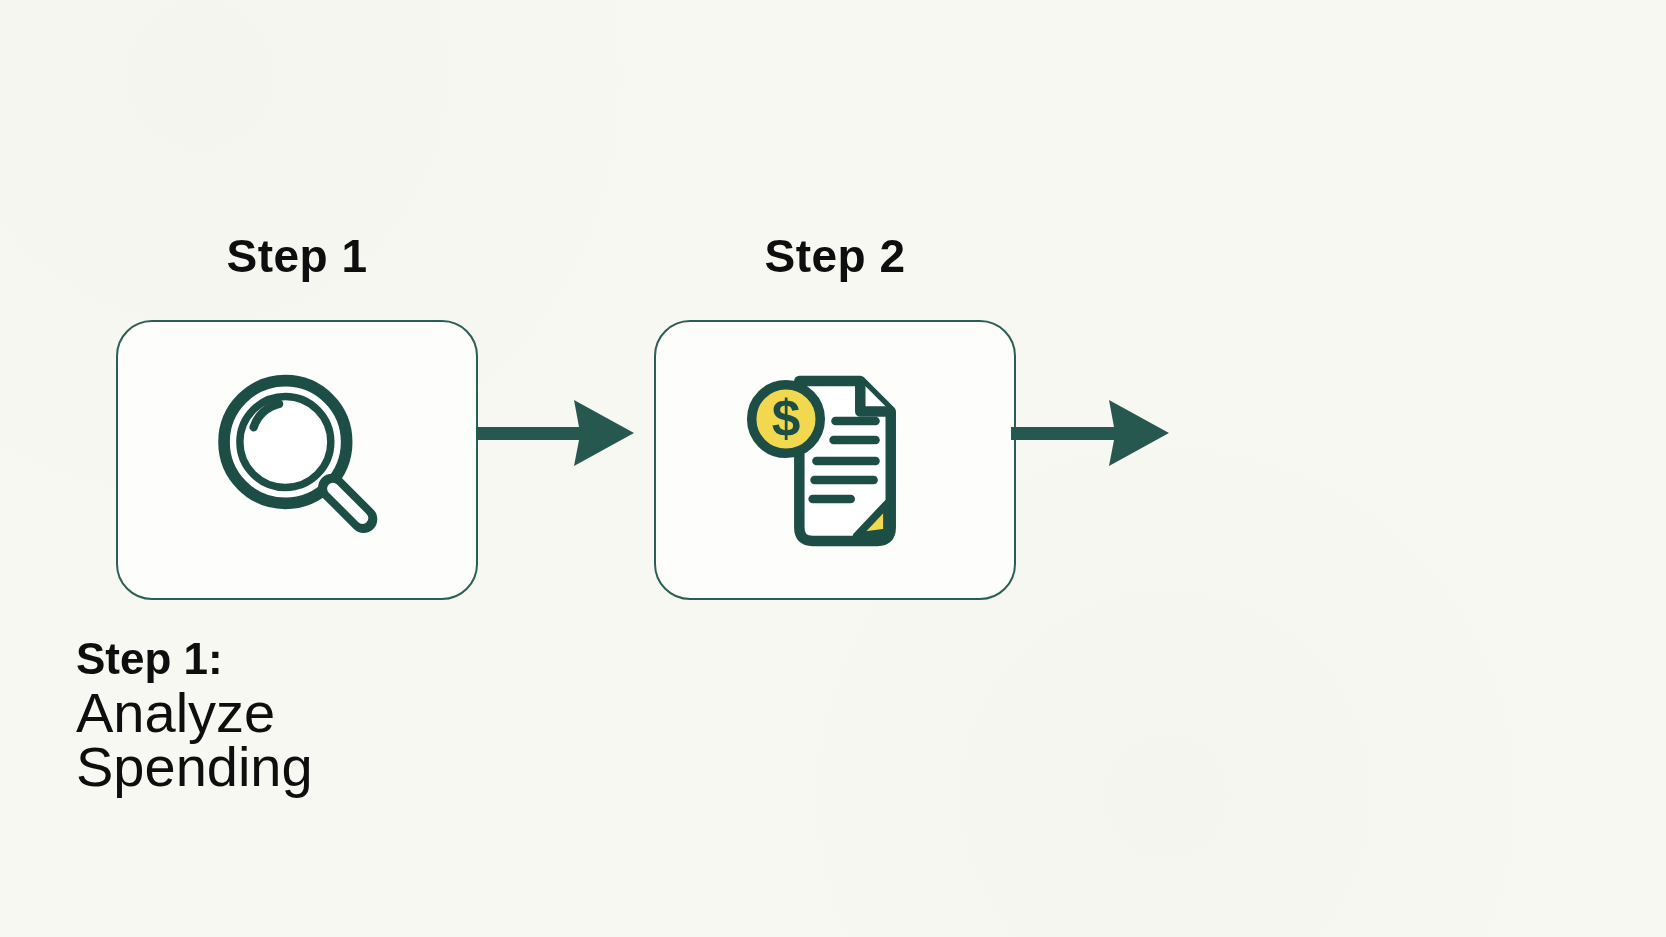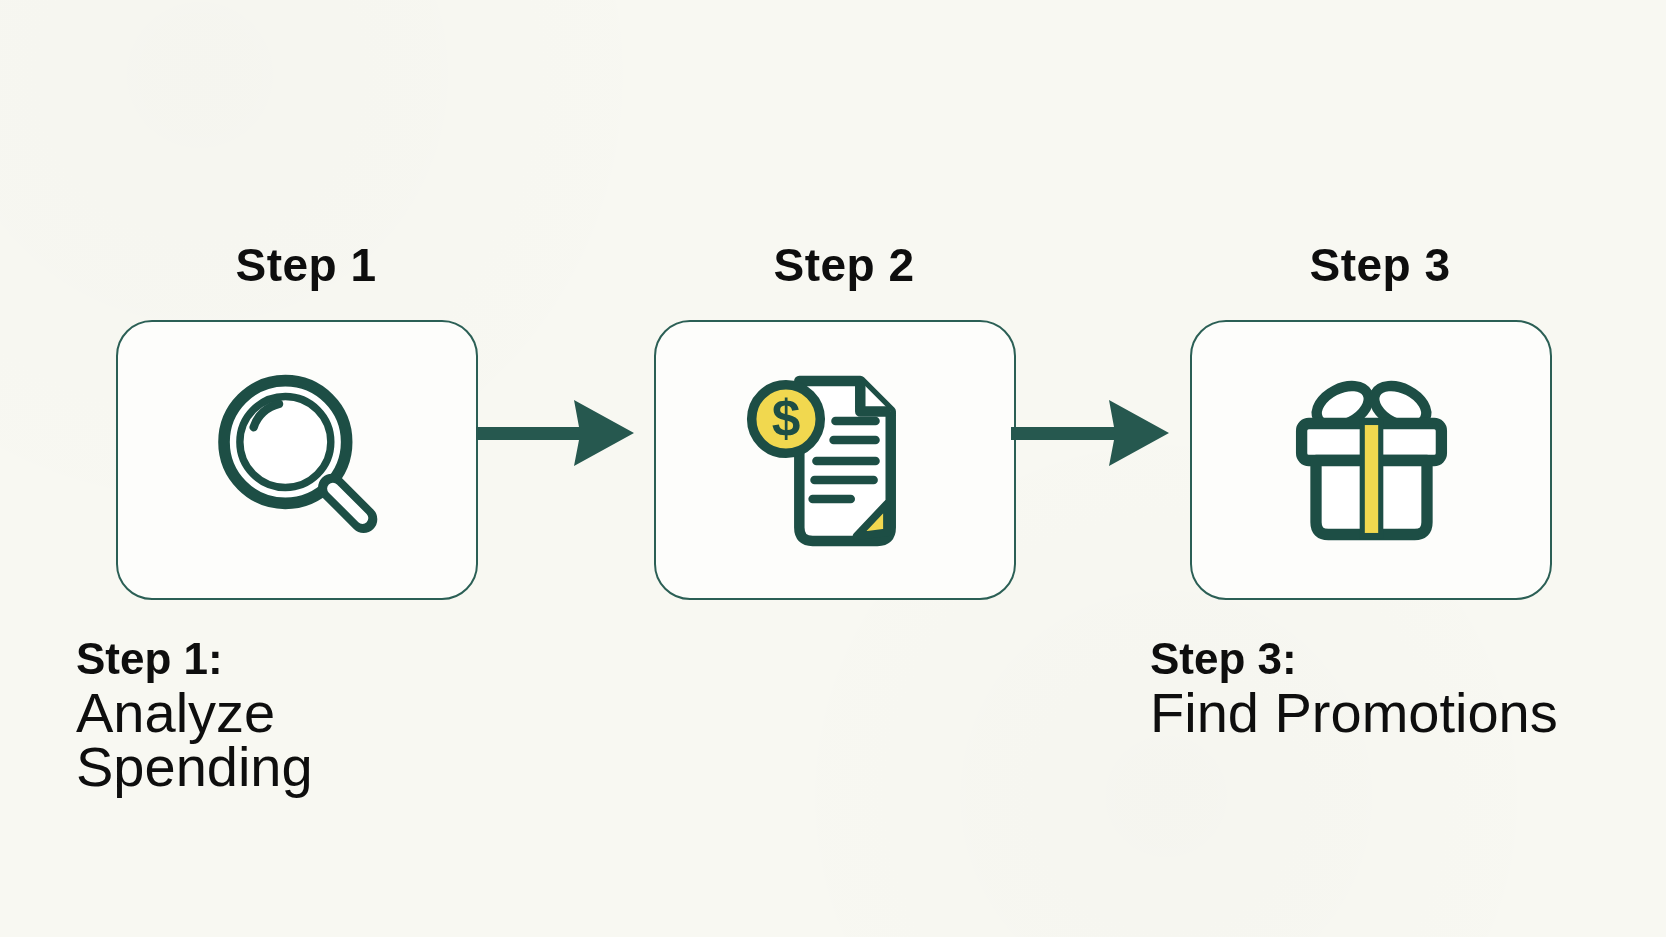--- a/index.html
+++ b/index.html
@@ -30,21 +30,21 @@
     position:absolute;
     top:0;
     width:362px;
     height:937px;
   }
   .step-header{
     position:absolute;
     top:228px;
     left:0;
     width:100%;
-    margin:9px;
+    margin:0;
     text-align:center;
     font-size:46px;
     line-height:56px;
     font-weight:bold;
     color:var(--text);
     letter-spacing:0.5px;
   }
   .card{
     position:absolute;
     top:320px;
@@ -128,32 +128,14 @@
         <circle cx="48" cy="62" r="36" fill="var(--yellow)" stroke="var(--teal-dark)" stroke-width="10"></circle>
         <text x="48" y="80" text-anchor="middle" font-family="Liberation Sans, sans-serif" font-size="54" font-weight="bold" fill="var(--teal-dark)">$</text>
       </svg>
     </div>
   </section>
 
   <svg class="arrow arrow-2" viewBox="0 0 160 90" aria-hidden="true">
     <path d="M0 39 L103 39 L98 12 L158 45 L98 78 L103 52 L0 52 Z" fill="var(--arrow)"></path>
   </svg>
 
-  <section class="step" style="left:1190px">
-    <h2 class="step-header">Step 3</h2>
-    <div class="card">
-      <svg width="185" height="185" viewBox="0 0 180 180" aria-hidden="true">
-        <path d="M 90 54 Q 66 66 52 60" fill="none" stroke="var(--teal-dark)" stroke-width="9" stroke-linecap="round"></path>
-        <path d="M 90 54 Q 114 66 128 60" fill="none" stroke="var(--teal-dark)" stroke-width="9" stroke-linecap="round"></path>
-        <ellipse cx="62" cy="37" rx="27" ry="17" transform="rotate(-27 62 37)" fill="#ffffff" stroke="var(--teal-dark)" stroke-width="10"></ellipse>
-        <ellipse cx="118" cy="37" rx="27" ry="17" transform="rotate(27 118 37)" fill="#ffffff" stroke="var(--teal-dark)" stroke-width="10"></ellipse>
-        <rect x="22" y="54" width="136" height="36" rx="7" fill="#ffffff" stroke="var(--teal-dark)" stroke-width="11"></rect>
-        <path d="M 36 90 H 144 V 150 Q 144 162 132 162 H 48 Q 36 162 36 150 Z" fill="#ffffff" stroke="var(--teal-dark)" stroke-width="11" stroke-linejoin="round"></path>
-        <rect x="81" y="53" width="18" height="110" fill="var(--yellow)" stroke="var(--teal-dark)" stroke-width="5"></rect>
-      </svg>
-    </div>
-    <div class="caption">
-      <div class="caption-title">Step 3:</div>
-      <div class="caption-sub">Find Promotions</div>
-    </div>
-  </section>
 
 </div>
 
 </body></html>

